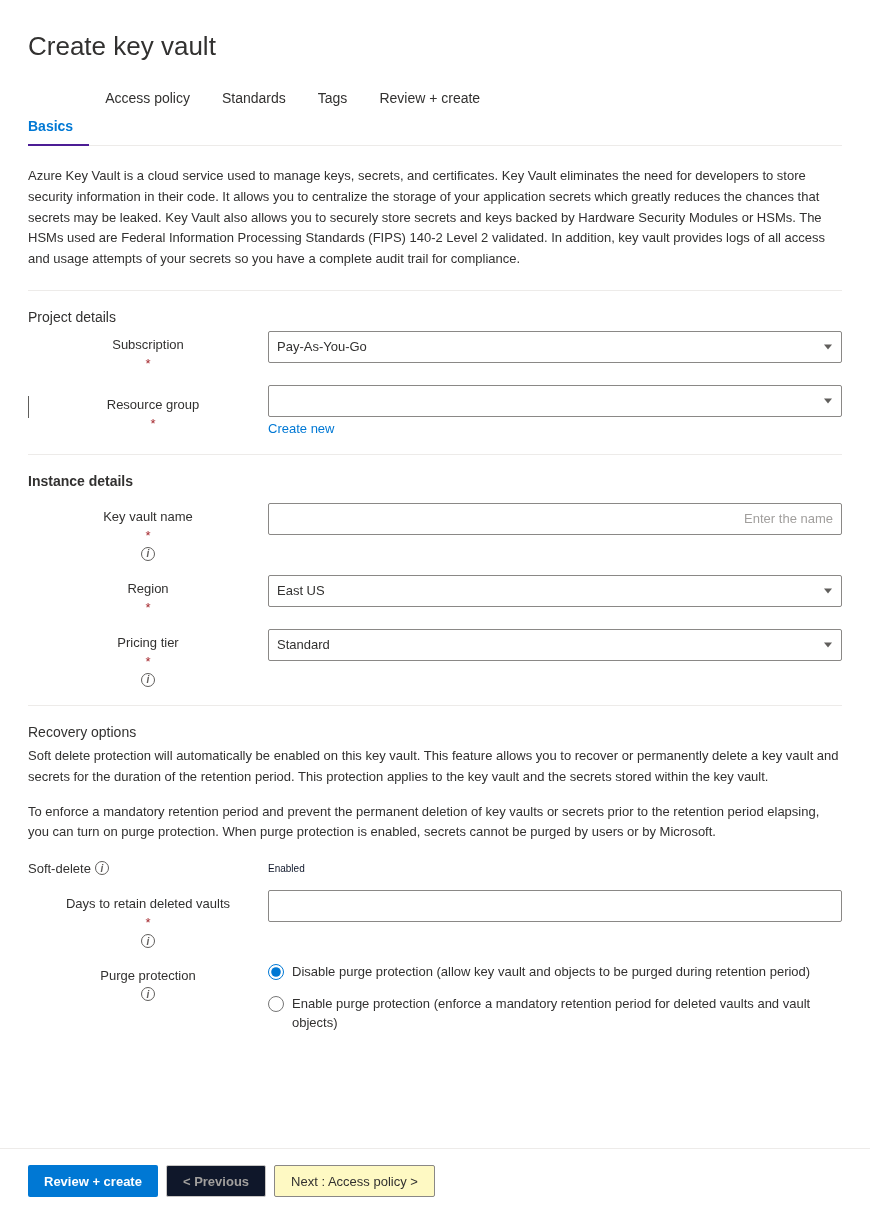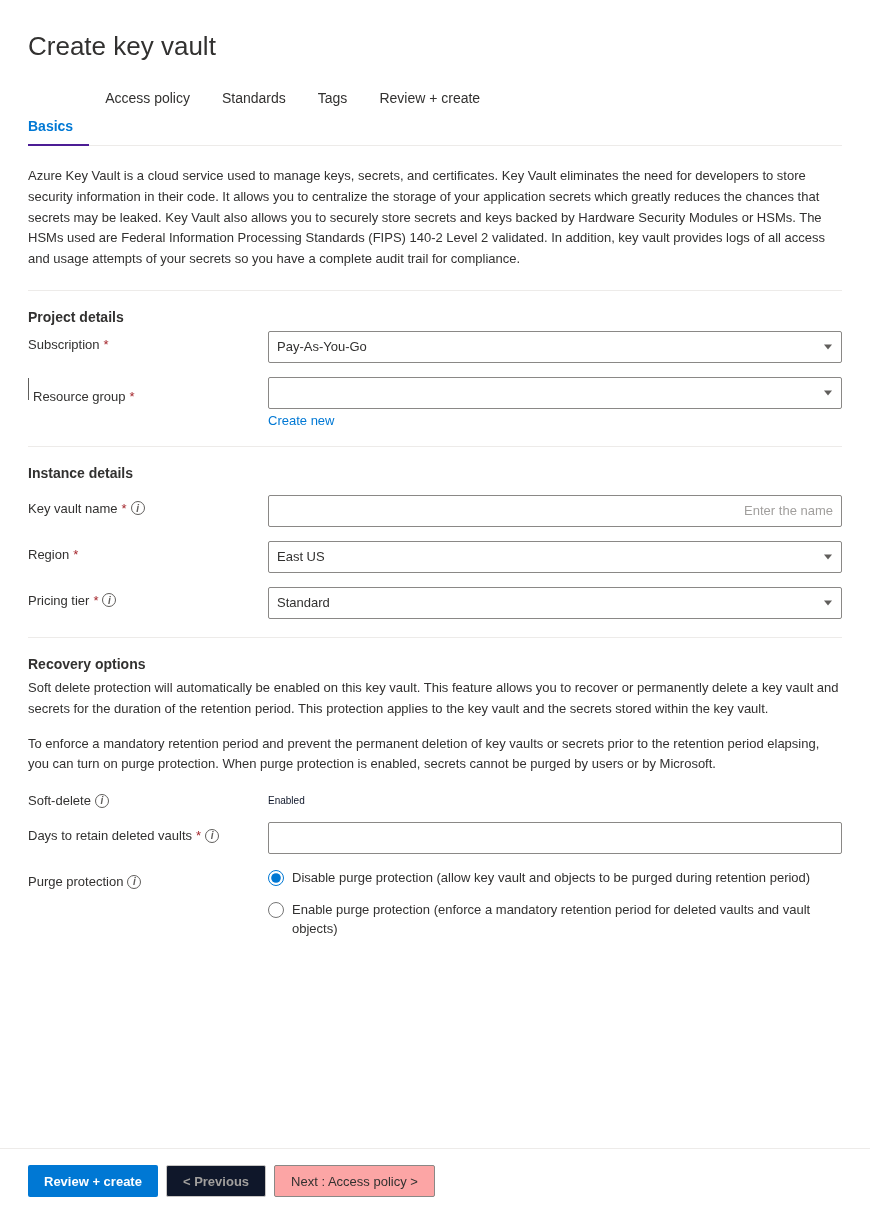--- a/index.html
+++ b/index.html
@@ -54,21 +54,21 @@
       padding-left: 0;
     }
     .description-text {
       font-size: 13px;
       color: #323130;
       line-height: 1.6;
       margin-bottom: 20px;
     }
     .section-title {
       font-size: 14px;
-      font-weight: 700;
+      font-weight: 400;
       color: #323130;
       margin-bottom: 6px;
       margin-top: 10px;
     }
     .section-subtitle {
       font-size: 13px;
       color: #323130;
       margin-bottom: 16px;
       line-height: 1.5;
     }
@@ -79,20 +79,21 @@
     }
     .form-label {
       width: 240px;
       min-width: 240px;
       font-size: 13px;
       color: #323130;
       padding-top: 6px;
       display: flex;
       align-items: center;
       gap: 4px;
+      flex-direction: column;
     }
     .required-star {
       color: #a4262c;
     }
     .info-icon {
       display: inline-flex;
       align-items: center;
       justify-content: center;
       width: 14px;
       height: 14px;
@@ -199,21 +200,21 @@
     }
     .soft-delete-row {
       display: flex;
       align-items: center;
       margin-bottom: 14px;
     }
     .soft-delete-label {
       width: 240px;
       min-width: 240px;
       display: flex;
-      align-items: center;
+      align-items: flex-start;
       gap: 4px;
       font-size: 13px;
       color: #323130;
     }
     .enabled-text {
       font-size: 10px;
       color: #0f172a;
     }
     .days-input {
       width: 100%;
@@ -279,21 +280,21 @@
       height: 32px;
     }
     .btn-secondary:disabled, .btn-secondary.disabled {
       color: #a19f9d;
       border-color: #c8c6c4;
       cursor: default;
       background: #0f172a;
       font-weight: bold;
     }
     .btn-next {
-      background: #fca5a5;
+      background: #fef9c3;
       color: #323130;
       border: 1px solid #8a8886;
       padding: 7px 16px;
       font-size: 13px;
       border-radius: 2px;
       cursor: pointer;
       height: 32px;
     }
     .form-group-spacer {
       margin-bottom: 4px;

